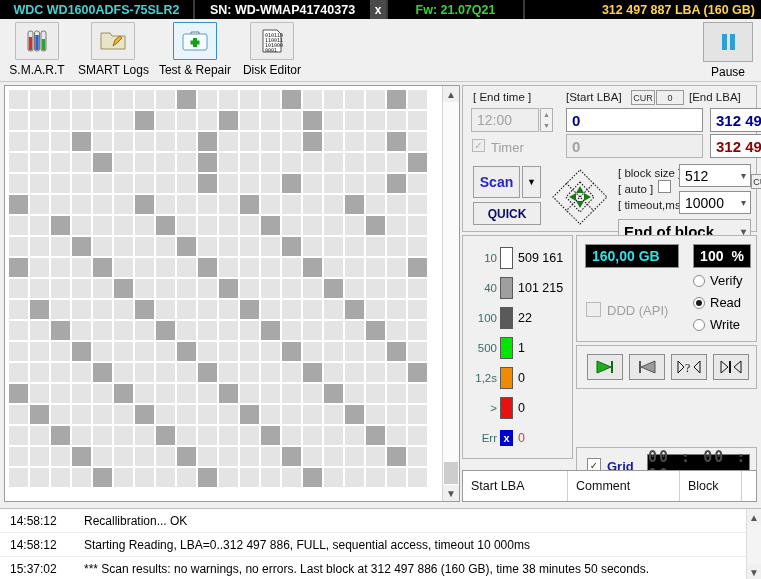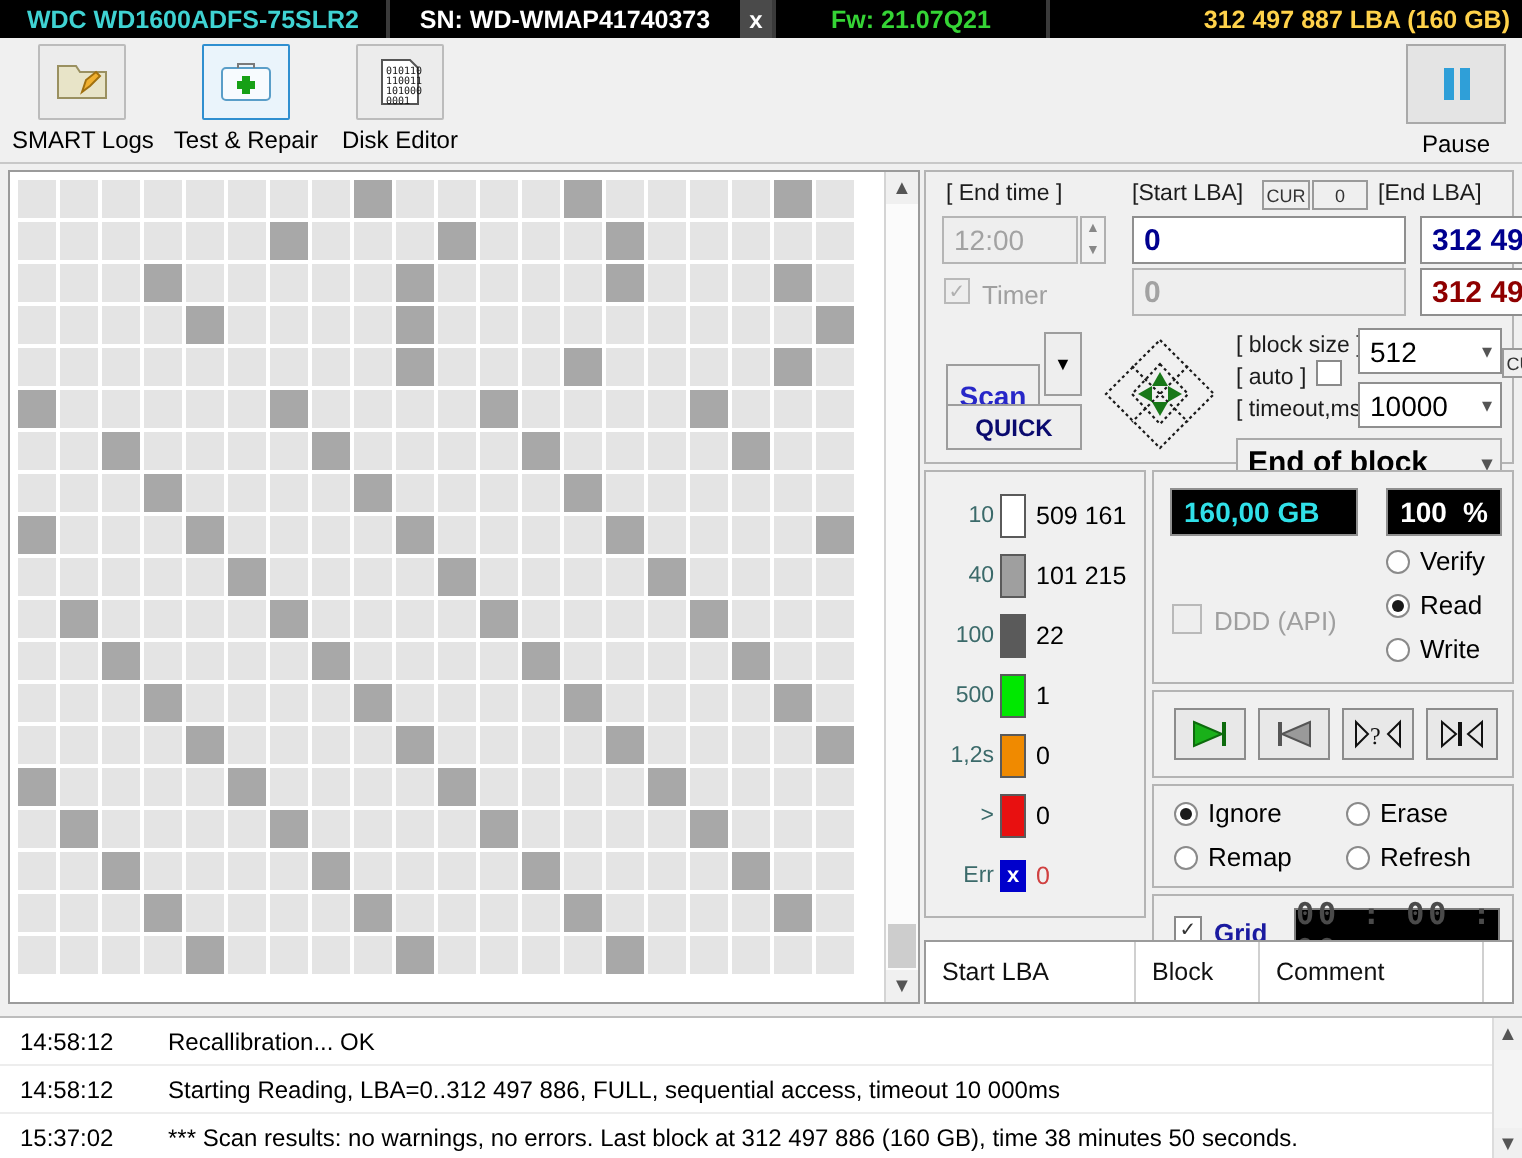--- a/index.html
+++ b/index.html
@@ -71,21 +71,21 @@
   .tfield.dis{background:#eeeeee;color:#a2a2a2;border-color:#b5b5b5;}
   .spin{position:absolute;width:13px;border:1px solid #b0b0b0;background:#f2f2f2;
     display:flex;flex-direction:column;align-items:center;justify-content:space-around;
     font-size:7px;color:#888;box-sizing:border-box;}
   .ckbox{position:absolute;width:13px;height:13px;border:1px solid #8a8a8a;background:#fff;
     box-sizing:border-box;display:flex;align-items:center;justify-content:center;font-size:10px;}
   .ckbox.dis{background:#eee;border-color:#b9b9b9;color:#b0b0b0;}
 
   .btn{position:absolute;border:1px solid #9d9d9d;background:#eeeeee;box-sizing:border-box;
     display:flex;align-items:center;justify-content:center;font-size:13px;color:#000;}
-  .btn.scan{color:#2727c8;font-weight:bold;font-size:14px;margin-top:16px;}
+  .btn.scan{color:#2727c8;font-weight:bold;font-size:14px;}
   .btn.quick{font-size:12px;color:#0a0a6e;font-weight:bold;}
   .combo{position:absolute;background:#fff;border:1px solid #8f8f8f;box-sizing:border-box;
     display:flex;align-items:center;font-size:14px;padding-left:5px;color:#000;}
   .combo .carr{position:absolute;right:4px;color:#555;font-size:10px;}
   .combo.big{font-size:15px;font-weight:bold;}
 
   
   .dpad{position:absolute;width:58px;height:58px;}
 
   
@@ -153,20 +153,33 @@
     <div class="tb-sep"></div>
     <div class="tb-seg tb-fw">Fw: 21.07Q21</div>
     <div class="tb-sep"></div>
     <div class="tb-seg tb-lba">312 497 887 LBA (160 GB)</div>
   </div>
 
   <div class="toolbar">
     <div class="tbar-inner">
 
 
+      <div class="tool">
+        <div class="tico">
+          <svg width="26" height="26" viewBox="0 0 26 26">
+            <rect x="4" y="3" width="5" height="20" rx="2" fill="#e8e8e8" stroke="#777"></rect>
+            <rect x="4.8" y="9" width="3.4" height="13" fill="#d03030"></rect>
+            <rect x="10.5" y="3" width="5" height="20" rx="2" fill="#e8e8e8" stroke="#777"></rect>
+            <rect x="11.3" y="7" width="3.4" height="15" fill="#3060c8"></rect>
+            <rect x="17" y="3" width="5" height="20" rx="2" fill="#e8e8e8" stroke="#777"></rect>
+            <rect x="17.8" y="11" width="3.4" height="11" fill="#30a030"></rect>
+          </svg>
+        </div>
+        <div class="tlabel">S.M.A.R.T</div>
+      </div>
 
       <div class="tool">
         <div class="tico">
           <svg width="28" height="24" viewBox="0 0 28 24">
             <path d="M2 4 h9 l2 3 h13 v13 h-24 z" fill="#e8e4c8" stroke="#9a9060"></path>
             <path d="M14 17 l2-6 l5 -4 l2 2 l-5 5 z" fill="#f0b030" stroke="#a07010"></path>
           </svg>
         </div>
         <div class="tlabel">SMART Logs</div>
       </div>
@@ -748,50 +761,32 @@
       </div>
       <div class="tbtn" style="left:136px;top:8px;">
         <svg width="26" height="16" viewBox="0 0 26 16">
           <polygon points="3,2 10,8 3,14" fill="none" stroke="#111"></polygon>
           <rect x="11" y="2" width="2" height="12" fill="#111"></rect>
           <polygon points="23,2 16,8 23,14" fill="none" stroke="#111"></polygon>
         </svg>
       </div>
     </div>
 
-    <div class="grpbox actgrp">
-      <div class="radio" style="left:10px;top:6px;">
-        <span class="rdot on"></span>
-        <span>Ignore</span>
-      </div>
-      <div class="radio" style="left:96px;top:6px;">
-        <span class="rdot"></span>
-        <span>Erase</span>
-      </div>
-      <div class="radio" style="left:10px;top:28px;">
-        <span class="rdot"></span>
-        <span>Remap</span>
-      </div>
-      <div class="radio" style="left:96px;top:28px;">
-        <span class="rdot"></span>
-        <span>Refresh</span>
-      </div>
-    </div>
 
     <div class="grpbox gridgrp">
       <div class="ckbox" style="left:10px;top:10px;width:14px;height:14px;color:#333;">✓</div>
       <div class="lab" style="left:30px;top:11px;font-size:13px;font-weight:bold;color:#1a1aa0;">Grid</div>
       <div class="clock" style="left:70px;top:6px;width:103px;height:24px;">00 : 00 : 00</div>
     </div>
   </div>
 
   <div class="deftab">
     <div class="dcol" style="width:105px;">Start LBA</div>
+    <div class="dcol" style="flex:1;">Comment</div>
     <div class="dcol" style="width:62px;">Block</div>
-    <div class="dcol" style="flex:1;">Comment</div>
     <div class="dcol" style="width:14px;padding:0;border-right:none;"></div>
   </div>
 
   <div class="logwrap">
     <div id="logrows">
         <div class="logrow">
           <div class="logtime">14:58:12</div>
           <div class="logmsg">Recallibration... OK</div>
         </div>
         <div class="logrow">

